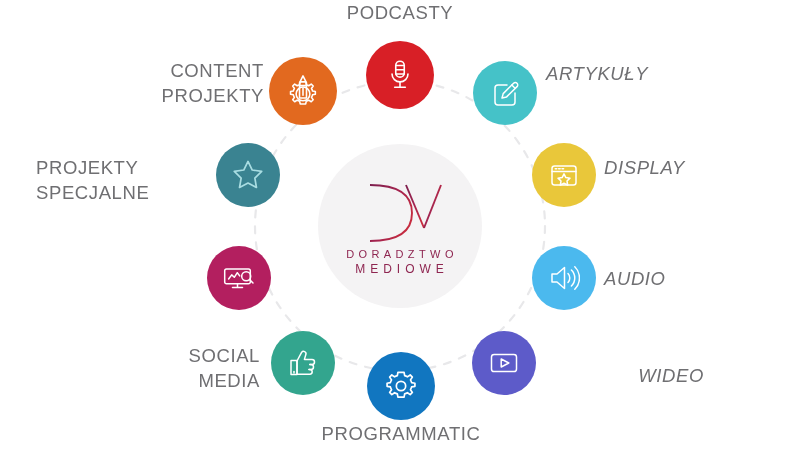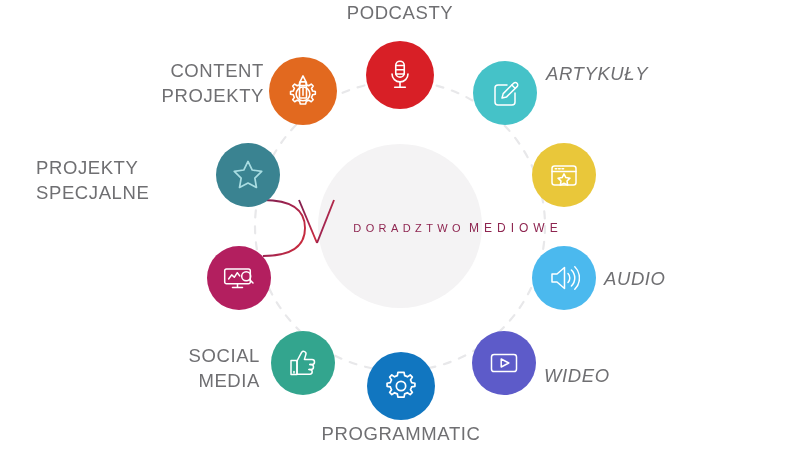--- a/index.html
+++ b/index.html
@@ -31,21 +31,21 @@
     width:164px; height:164px;
     border-radius:50%;
     background:#f4f3f4;
     display:flex;
     align-items:center;
     justify-content:center;
     flex-direction:column;
   }
   .logo-wrap {
     display:flex;
-    flex-direction:row;
+    flex-direction:column;
     align-items:center;
     justify-content:center;
     transform:translateY(2px);
   }
   .logo-mark { display:block; }
   .logo-line1, .logo-line2 {
     color:#8e2550;
     font-size:11px;
     letter-spacing:4.4px;
     line-height:15px;
@@ -142,38 +142,39 @@
   <div class="label left-align" id="label-artykuly" style="left: 546px; top: 61px; width: 160px; text-align: left;">ARTYKUŁY</div>
 
   <div class="node" id="node-display" style="width: 64px; height: 64px; left: 532px; top: 143px; background: rgb(233, 199, 58);">
     <svg width="32" height="32" viewBox="0 0 32 32" fill="none" stroke="#ffffff" stroke-width="1.5" stroke-linecap="round" stroke-linejoin="round">
       <rect x="4" y="7" width="24" height="19" rx="2.5"></rect>
       <path d="M4 12.5 H28"></path>
       <path d="M7.2 9.8 h1.6 M10.6 9.8 h1.6 M14 9.8 h1.6"></path>
       <path d="M16 14.8 l1.85 3.75 4.15 0.6 -3 2.93 0.71 4.12 -3.71 -1.95 -3.71 1.95 0.71 -4.12 -3 -2.93 4.15 -0.6 Z"></path>
     </svg>
   </div>
+  <div class="label left-align" id="label-display" style="left: 604px; top: 155px; width: 160px; text-align: left;">DISPLAY</div>
 
   <div class="node" id="node-audio" style="width: 64px; height: 64px; left: 532px; top: 246px; background: rgb(75, 185, 238);">
     <svg width="32" height="32" viewBox="0 0 32 32" fill="none" stroke="#ffffff" stroke-width="1.5" stroke-linecap="round" stroke-linejoin="round">
       <path d="M4 12 H9 L16.5 5.5 V26.5 L9 20 H4 Z"></path>
       <path d="M20 11.5 a6.5 6.5 0 0 1 0 9"></path>
       <path d="M23.4 8 a11.2 11.2 0 0 1 0 16"></path>
       <path d="M26.8 4.8 a15.8 15.8 0 0 1 0 22.4"></path>
     </svg>
   </div>
   <div class="label left-align" id="label-audio" style="left: 604px; top: 266px; width: 160px; text-align: left;">AUDIO</div>
 
   <div class="node" id="node-wideo" style="width: 64px; height: 64px; left: 472px; top: 331px; background: rgb(93, 91, 201);">
     <svg width="32" height="32" viewBox="0 0 32 32" fill="none" stroke="#ffffff" stroke-width="1.5" stroke-linecap="round" stroke-linejoin="round">
       <rect x="3.5" y="7.5" width="25" height="17" rx="2.6"></rect>
       <path d="M13.2 12 L20.8 16 L13.2 20 Z"></path>
     </svg>
   </div>
-  <div class="label left-align" id="label-wideo" style="left: 544px; top: 363px; width: 160px; text-align: left;">WIDEO</div>
+  <div class="label left-align" id="label-wideo" style="left: 544px; top: 363px; width: 160px; text-align: right;">WIDEO</div>
 
   <div class="node" id="node-programmatic" style="width: 68px; height: 68px; left: 367px; top: 352px; background: rgb(17, 118, 192);">
     <svg width="34" height="34" viewBox="0 0 32 32" fill="none" stroke="#ffffff" stroke-width="1.6" stroke-linecap="round" stroke-linejoin="round">
       <path d="M16 3.2 l2.9 0 0.55 3.1 a9.6 9.6 0 0 1 2.6 1.08 l2.6 -1.78 2.05 2.05 -1.78 2.6 a9.6 9.6 0 0 1 1.08 2.6 l3.1 0.55 0 2.9 -3.1 0.55 a9.6 9.6 0 0 1 -1.08 2.6 l1.78 2.6 -2.05 2.05 -2.6 -1.78 a9.6 9.6 0 0 1 -2.6 1.08 l-0.55 3.1 -2.9 0 -2.9 0 -0.55 -3.1 a9.6 9.6 0 0 1 -2.6 -1.08 l-2.6 1.78 -2.05 -2.05 1.78 -2.6 a9.6 9.6 0 0 1 -1.08 -2.6 l-3.1 -0.55 0 -2.9 3.1 -0.55 a9.6 9.6 0 0 1 1.08 -2.6 l-1.78 -2.6 2.05 -2.05 2.6 1.78 a9.6 9.6 0 0 1 2.6 -1.08 l0.55 -3.1 Z"></path>
       <circle cx="16" cy="16" r="4.4"></circle>
     </svg>
   </div>
   <div class="label center-align" id="label-programmatic" style="left: 291px; top: 421px; width: 220px; text-align: center;">PROGRAMMATIC</div>
 
   <div class="node" id="node-social-media" style="width: 64px; height: 64px; left: 271px; top: 331px; background: rgb(51, 165, 142);">

